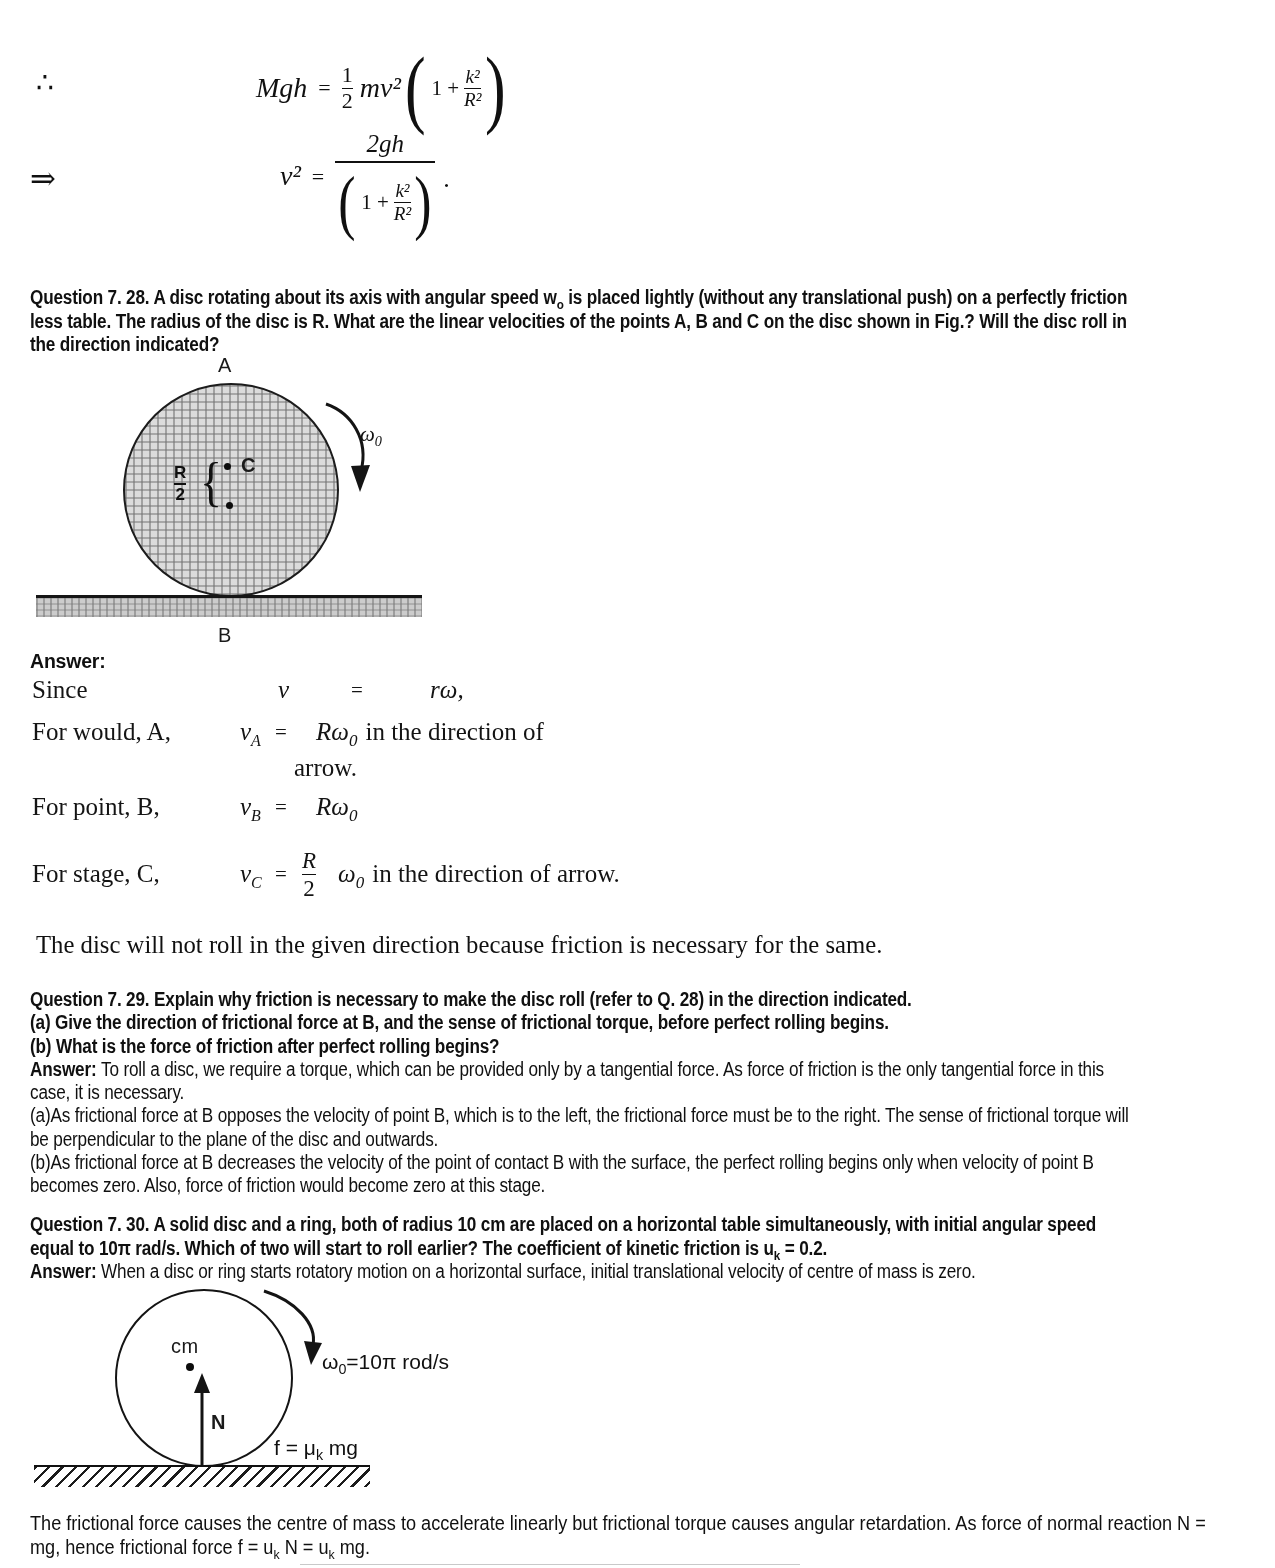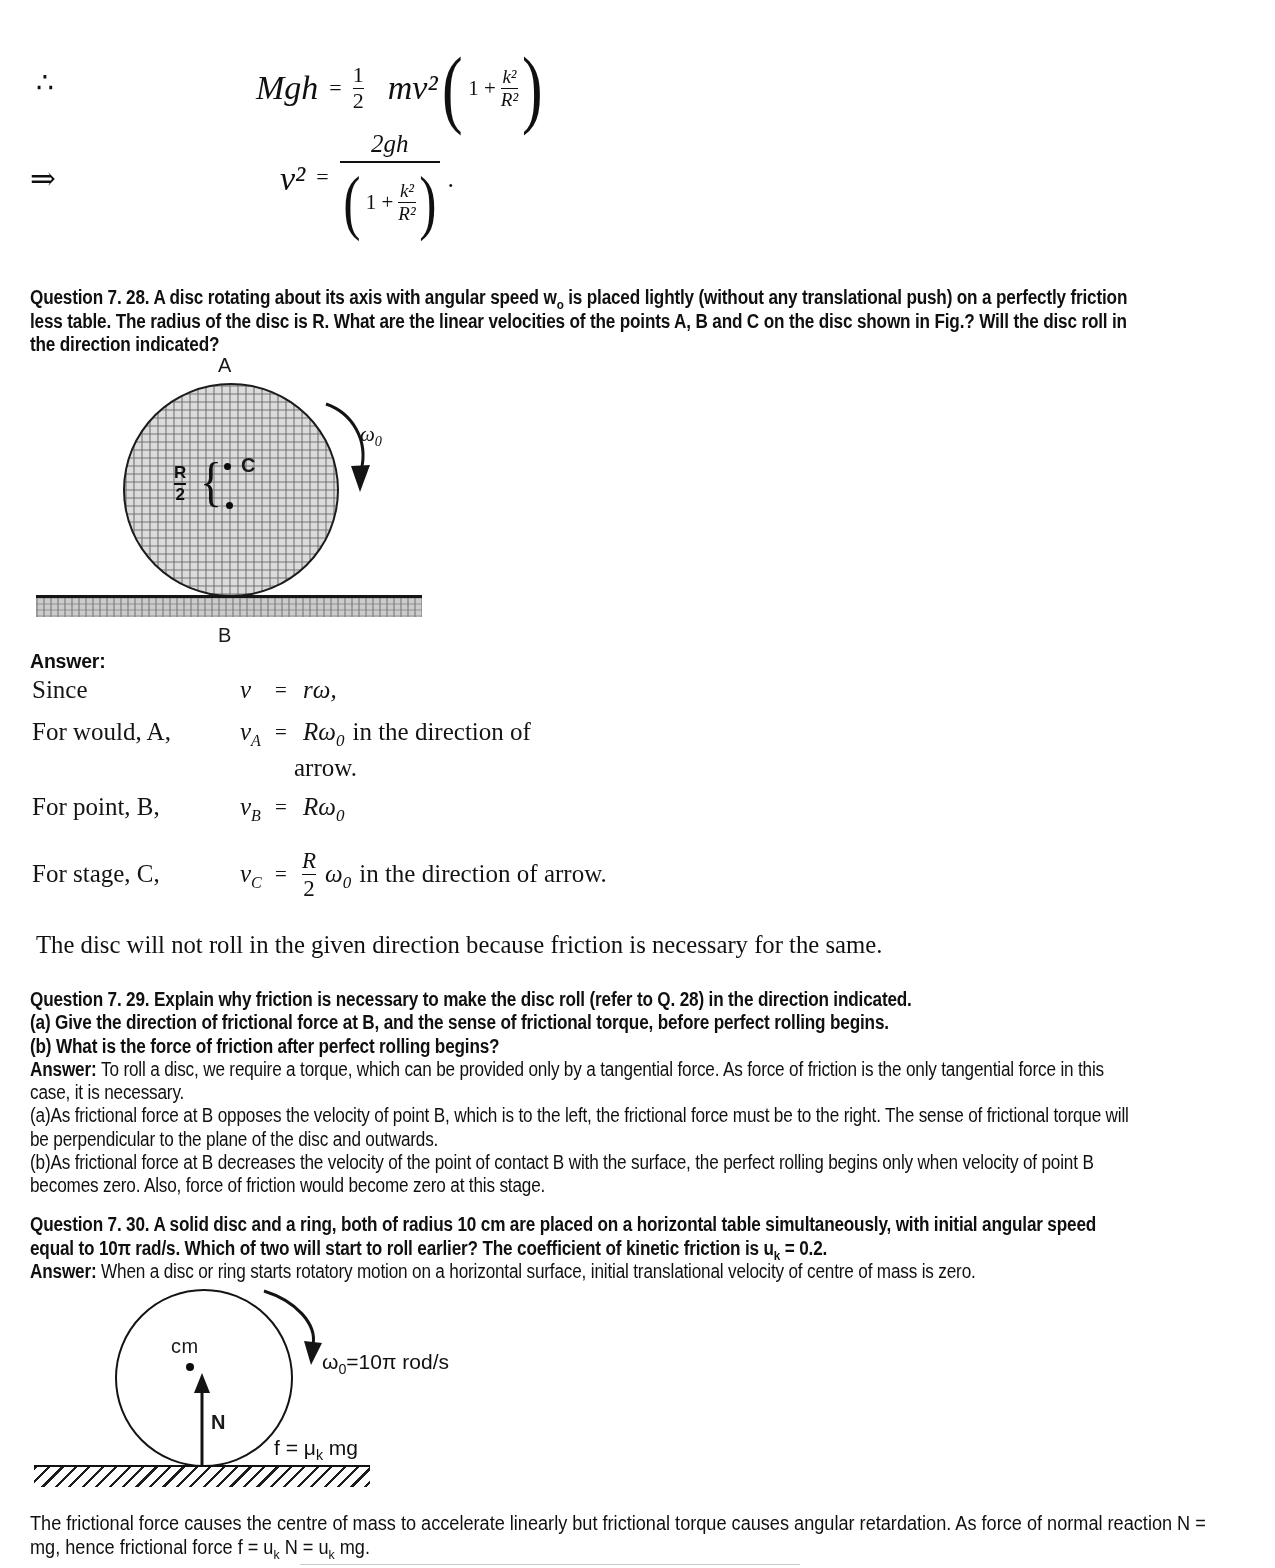--- a/index.html
+++ b/index.html
@@ -13,38 +13,38 @@
   
   .narr { transform:scaleX(0.88); transform-origin:0 0; width:1430px; }
   .narr93 { transform:scaleX(0.93); transform-origin:0 0; width:1360px; }
   .tline { white-space:nowrap; font-size:19.5px; line-height:23.6px; letter-spacing:-0.2px; }
   .b { font-weight:700; }
   sub { font-size:68%; line-height:0; }
 
   
   .serif { font-family:"Liberation Serif","DejaVu Serif",serif; }
   .eq { display:flex; align-items:center; font-family:"Liberation Serif","DejaVu Serif",serif; }
-  .mv { font-style:italic; font-size:34px; }
+  .mv { font-style:italic; font-size:28px; }
   .eqsign { font-size:22px; margin:0 11px; }
   .frac { display:inline-flex; flex-direction:column; align-items:center; line-height:1.02; }
   .frac .bar { align-self:stretch; height:0; border-top:1.8px solid #101010; margin:1.5px 0; }
   .f22 { font-size:22px; }
   .f19 { font-size:19px; font-style:italic; }
   .bigparen { font-family:"Liberation Serif",serif; font-weight:400; transform:scaleX(0.72); }
   .p86 { font-size:86px; line-height:90px; }
   .p72 { font-size:72px; line-height:76px; }
   .innerplus { font-size:21px; margin:0 5px 0 2px; }
 
   
   .arow { display:flex; align-items:center; font-family:"Liberation Serif","DejaVu Serif",serif; font-size:25px; color:#141414; }
   .aleft { width:208px; }
   .avar { width:28px; font-style:italic; }
   .avar sub { font-size:16px; font-style:italic; }
   .aeqs { width:26px; text-align:center; font-size:21px; }
-  .amath { font-style:italic; margin-left:9px; }
+  .amath { font-style:italic; margin-left:22px; }
   .artxt { margin-left:8px; }
   .rfrac { display:inline-flex; flex-direction:column; align-items:center; line-height:1.0; margin-left:8px; font-size:23px; }
   .rfrac .bar { align-self:stretch; border-top:1.8px solid #101010; margin:2px 0; }
 
   
   .halftone {
     background-color:#c7c7c7;
     background-image:
       repeating-linear-gradient(0deg, rgba(116,116,116,.50) 0 2px, rgba(0,0,0,0) 2px 8px),
       repeating-linear-gradient(90deg, rgba(116,116,116,.45) 0 2px, rgba(236,236,236,.55) 2px 8px);
@@ -72,21 +72,21 @@
   <div class="abs serif" style="left:36px; top:66px; font-size:28px;">∴</div>
 
   <div class="abs eq" style="left:256px; top:42px; height:92px;">
     <span class="mv">Mgh</span>
     <span class="eqsign">=</span>
     <span class="frac f22">
       <span>1</span>
       <span class="bar"></span>
       <span>2</span>
     </span>
-    <span class="mv" style="margin-left:24px;">mv²</span>
+    <span class="mv" style="margin-left:7px;">mv²</span>
     <span class="bigparen p86">(</span>
     <span class="innerplus">1 +</span>
     <span class="frac f19">
       <span>k²</span>
       <span class="bar"></span>
       <span>R²</span>
     </span>
     <span class="bigparen p86">)</span>
   </div>
 
@@ -135,21 +135,21 @@
     <div class="abs dot" style="left:194px; top:111px; width:7px; height:7px;"></div>
     <div class="abs figlab" style="left:211px; top:102px; font-weight:700;">C</div>
     <div class="abs dot" style="left:196px; top:150px; width:7px; height:7px;"></div>
     <div class="abs gband" style="left:6px; top:243px; width:386px; height:22px;"></div>
     <div class="abs figlab" style="left:188px; top:272px;">B</div>
   </div>
 
   <div class="abs tline b" style="left:30px; top:650px;">Answer:</div>
 
   <div class="abs" style="left:32px; top:676px; width:1000px; height:250px;">
-    <div class="abs arow" style="left:0; top:0;">
+    <div class="abs arow" style="left:0; top:0;gap:38px;">
       <span class="aleft">Since</span>
       <span class="avar"><span>v</span><sub></sub></span>
       <span class="aeqs">=</span>
       <span class="amath"><span>rω,</span></span>
     </div>
     <div class="abs arow" style="left:0; top:42px;">
       <span class="aleft">For would, A,</span>
       <span class="avar"><span>v</span><sub>A</sub></span>
       <span class="aeqs">=</span>
       <span class="amath"><span>Rω</span><sub>0</sub></span>

